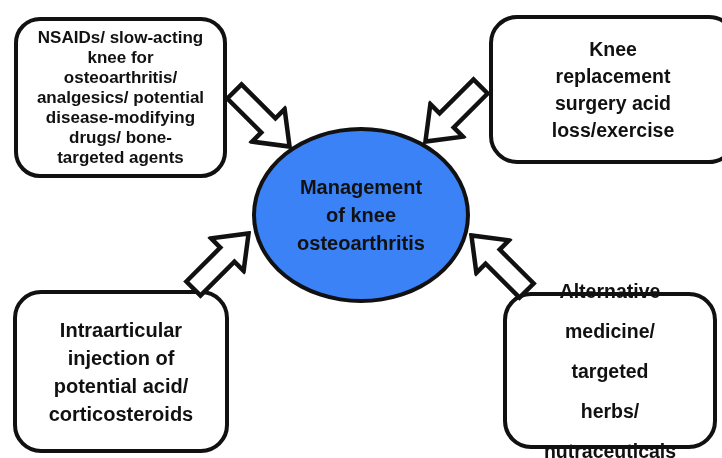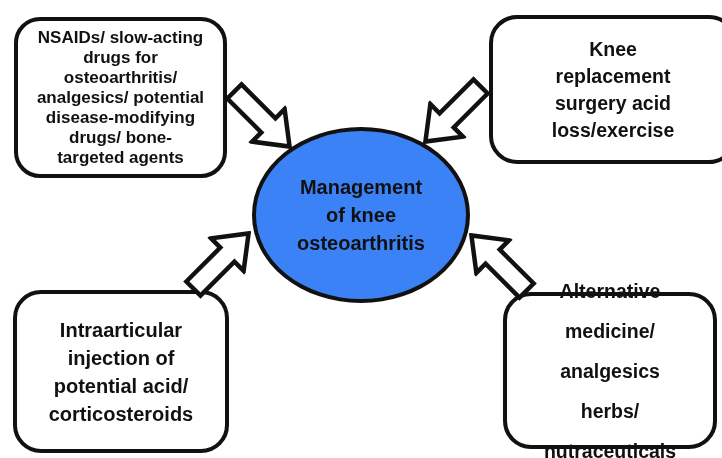--- a/index.html
+++ b/index.html
@@ -86,21 +86,21 @@
     stroke-linejoin: miter;
   }
 </style>
 </head>
 <body>
 
 <div class="canvas">
 
   <div class="box box-tl">
     <span class="ln">NSAIDs/ slow-acting</span>
-    <span class="ln">drugs for</span>
+    <span class="ln">knee for</span>
     <span class="ln">osteoarthritis/</span>
     <span class="ln">analgesics/ potential</span>
     <span class="ln">disease-modifying</span>
     <span class="ln">drugs/ bone-</span>
     <span class="ln">targeted agents</span>
   </div>
 
   <div class="box box-tr">
     <span class="ln">Knee</span>
     <span class="ln">replacement</span>
@@ -111,21 +111,21 @@
   <div class="box box-bl">
     <span class="ln">Intraarticular</span>
     <span class="ln">injection of</span>
     <span class="ln">potential acid/</span>
     <span class="ln">corticosteroids</span>
   </div>
 
   <div class="box box-br">
     <span class="ln">Alternative</span>
     <span class="ln">medicine/</span>
-    <span class="ln">analgesics</span>
+    <span class="ln">targeted</span>
     <span class="ln">herbs/</span>
     <span class="ln">nutraceuticals</span>
   </div>
 
   <div class="ellipse">
     <span class="ln">Management</span>
     <span class="ln">of knee</span>
     <span class="ln">osteoarthritis</span>
   </div>
 

